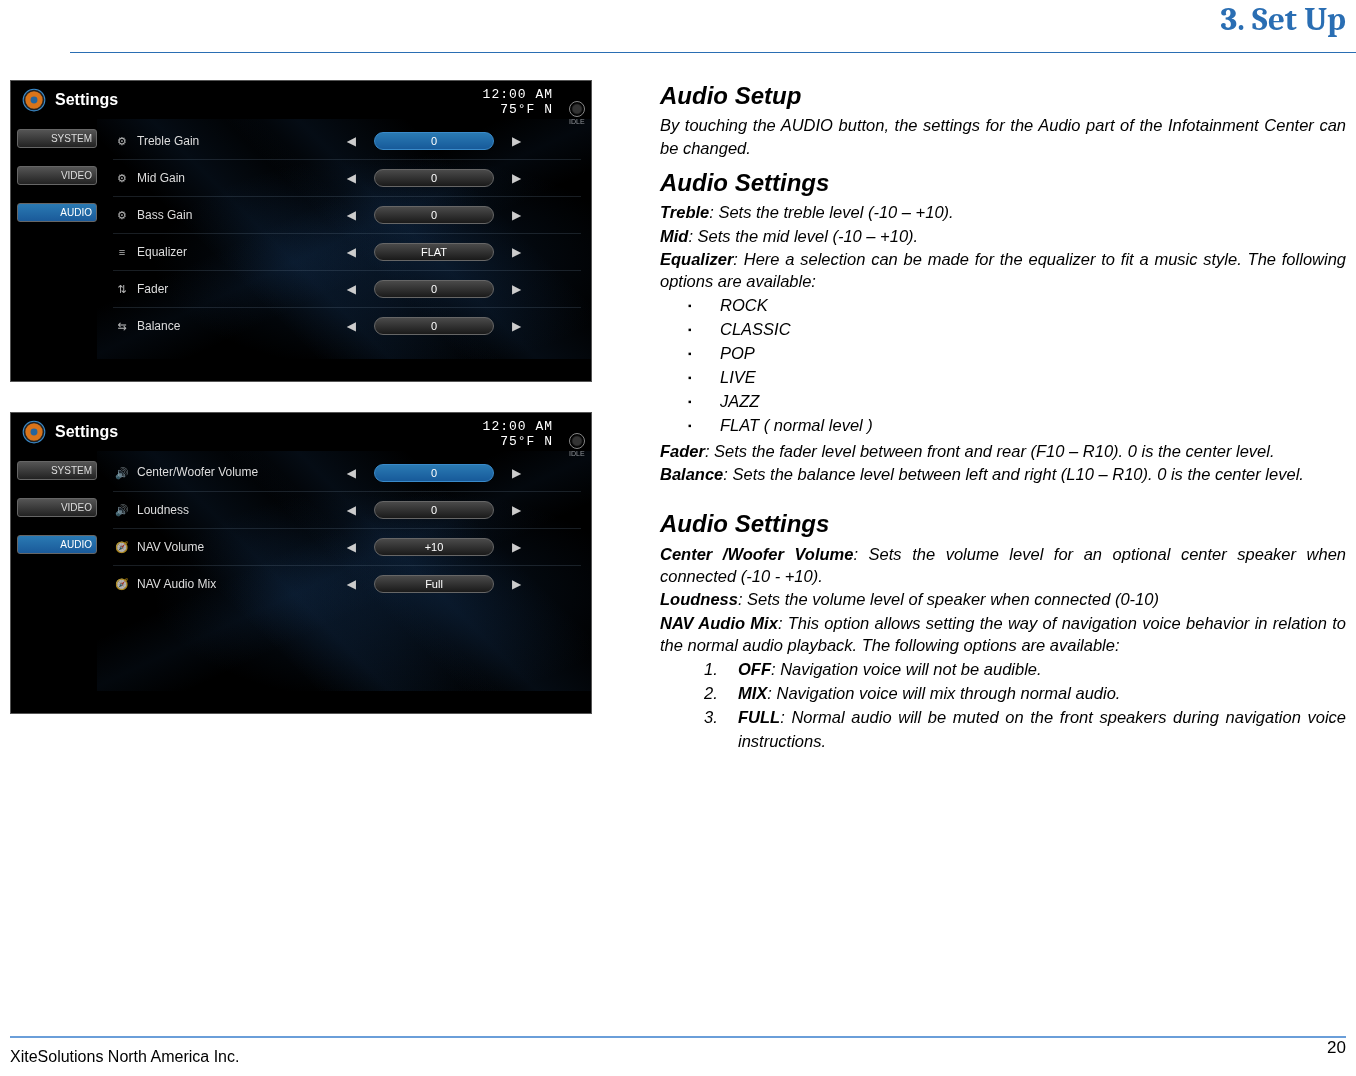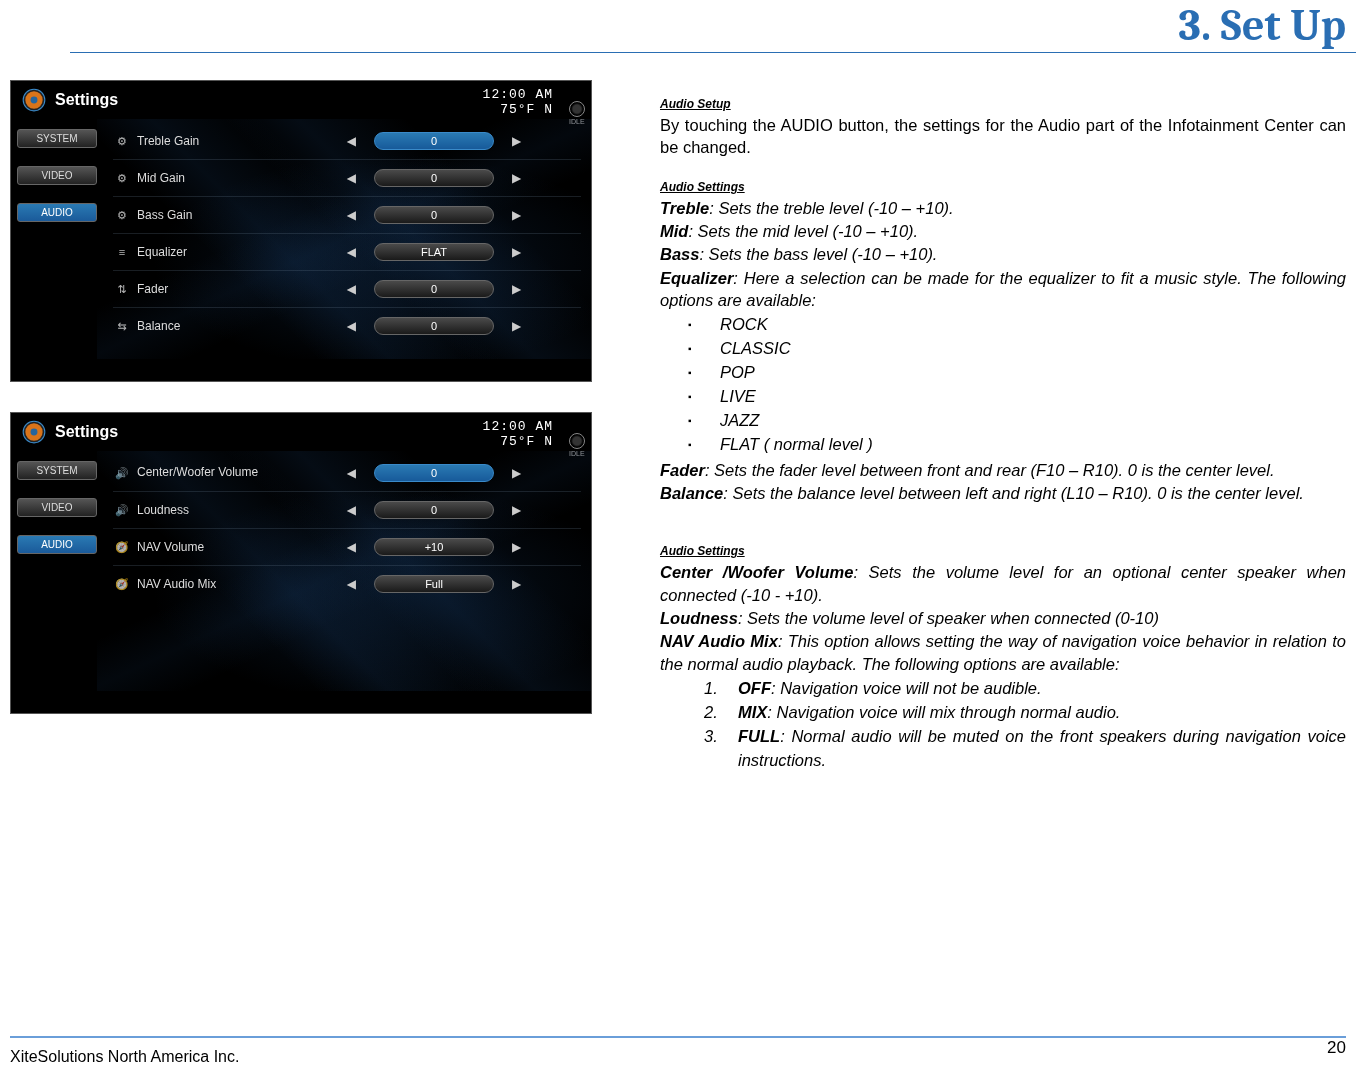--- a/index.html
+++ b/index.html
@@ -1,51 +1,51 @@
 <!DOCTYPE html>
 <html><head>
 <meta charset="utf-8">
 <style>
 html,body{margin:0;padding:0;font-family:Arial,Helvetica,sans-serif;background:#fff;color:#000;width:1356px;height:1076px;overflow:hidden}
 .page{position:relative;width:1356px;height:1076px}
-.chapter-title{position:absolute;top:0;right:10px;font-size:44px;font-weight:700;color:#2a6eb3;font-family:Cambria,Georgia,serif}
+.chapter-title{position:absolute;top:0;right:10px;font-size:33px;font-weight:700;color:#2a6eb3;font-family:Cambria,Georgia,serif}
 .hr-top{position:absolute;top:52px;left:70px;right:0;height:1px;background:#2a6eb3}
 .left-col{position:absolute;left:10px;top:80px;width:600px}
 .right-col{position:absolute;left:660px;top:80px;right:10px}
 .shot{background:#000;width:580px;height:300px;margin-bottom:30px;position:relative;color:#fff;font-size:13px;border:1px solid #555}
 .shot-header{display:flex;align-items:center;padding:6px 10px}
 .gear-icon{width:26px;height:26px;margin-right:8px}
 .shot-title{font-size:16px;font-weight:700;color:#fff}
 .shot-topright{position:absolute;right:38px;top:6px;text-align:right;font-family:"Courier New",monospace;letter-spacing:1px}
 .idle-badge{position:absolute;right:6px;top:20px;font-size:7px;color:#999}
 .idle-badge::before{content:"";display:block;width:14px;height:14px;border:1px solid #888;border-radius:50%;margin:0 auto 1px;background:radial-gradient(circle,#333 40%,#000 60%)}
 .shot-body{display:flex;height:240px}
 .shot-tabs{width:80px;display:flex;flex-direction:column;gap:18px;padding-top:10px;padding-left:6px}
-.shot-tab{background:linear-gradient(#555,#222);border:1px solid #666;border-radius:3px;padding:3px 4px;text-align:center;font-size:10px;color:#ddd}
+.shot-tab{background:linear-gradient(#555,#222);border:1px solid #666;border-radius:3px;padding:3px 4px;text-align:right;font-size:10px;color:#ddd}
 .shot-tab.active{background:linear-gradient(#2a7ab3,#1a5a9a);color:#fff}
 .shot-rows{flex:1;padding:4px 10px 0 16px;position:relative}
 .shot-bg{position:absolute;inset:0;background:
  radial-gradient(ellipse 400px 180px at 60% 60%, rgba(30,80,140,.25), transparent 60%),
  linear-gradient(45deg, transparent 30%, rgba(40,100,170,.12) 40%, transparent 55%),
  linear-gradient(45deg, transparent 50%, rgba(40,100,170,.12) 60%, transparent 75%),
  linear-gradient(-25deg, transparent 40%, rgba(40,100,170,.08) 50%, transparent 60%);
  pointer-events:none}
 .srow{display:flex;align-items:center;height:36px;border-bottom:1px solid rgba(100,120,140,.25);position:relative;z-index:1}
 .srow:last-child{border-bottom:none}
 .srow-icon{width:18px;text-align:center;opacity:.7;font-size:11px}
 .srow-label{flex:0 0 150px;padding-left:6px;font-size:12px;color:#ddd}
 .srow-ctrl{flex:1;display:flex;align-items:center;justify-content:center;gap:18px}
 .arrow{color:#ccc;font-size:12px}
 .valpill{min-width:90px;padding:2px 14px;border-radius:10px;background:linear-gradient(#4a4a4a,#1a1a1a);border:1px solid #666;text-align:center;font-size:11px;color:#fff}
 .valpill.active{background:linear-gradient(#2a7ab3,#175a9a);border-color:#3a8ac9}
 .srow-labelwrap{flex:0 0 150px;padding-left:6px;font-size:12px;color:#ddd;line-height:1.1}
 
 .right-col{font-size:16.5px;line-height:1.35;text-align:justify}
-.h{font-weight:700;font-style:italic;text-decoration:underline;display:block;margin-top:16px;margin-bottom:2px;font-size:12px}
-.intro{margin-bottom:20px}
+.h{font-weight:700;font-style:italic;display:block;margin-top:0;margin-bottom:2px;font-size:24px}
+.intro{font-style:italic;margin-bottom:8px}
 .def{margin-bottom:1px}
 .def .bold{font-weight:700;font-style:italic}
 .def .rest{font-style:italic}
 .bul{list-style:none;padding:0;margin:2px 0 2px 0}
 .bul li{font-style:italic;padding-left:60px;position:relative;line-height:1.45}
 .bul li::before{content:"▪";position:absolute;left:28px;font-style:normal;font-size:10px;top:5px}
 .num{list-style:none;padding:0;margin:2px 0 0 0}
 .num li{font-style:italic;padding-left:78px;position:relative;line-height:1.45;text-align:justify}
 .num li .n{position:absolute;left:44px;font-style:italic}
 .num li .b{font-weight:700}
@@ -213,21 +213,20 @@
 
   </div>
 
   <div class="right-col">
     <span class="h">Audio Setup</span>
     <div class="intro">By touching the AUDIO button, the settings for the Audio part of the Infotainment Center can be changed.</div>
 
     <span class="h">Audio Settings</span>
     <div class="def"><span class="bold">Treble</span><span class="rest">: Sets the treble level (-10 – +10).</span></div>
     <div class="def"><span class="bold">Mid</span><span class="rest">: Sets the mid level (-10 – +10).</span></div>
-    <div class="def"><span class="bold">Bass</span><span class="rest">: Sets the bass level (-10 – +10).</span></div>
     <div class="def"><span class="bold">Equalizer</span><span class="rest">: Here a selection can be made for the equalizer to fit a music style. The following options are available:</span></div>
     <ul class="bul" id="eqopts">
         <li>ROCK</li>
         <li>CLASSIC</li>
         <li>POP</li>
         <li>LIVE</li>
         <li>JAZZ</li>
         <li>FLAT ( normal level )</li>
       </ul>
     <div class="def"><span class="bold">Fader</span><span class="rest">: Sets the fader level between front and rear (F10 – R10). 0 is the center level.</span></div>

